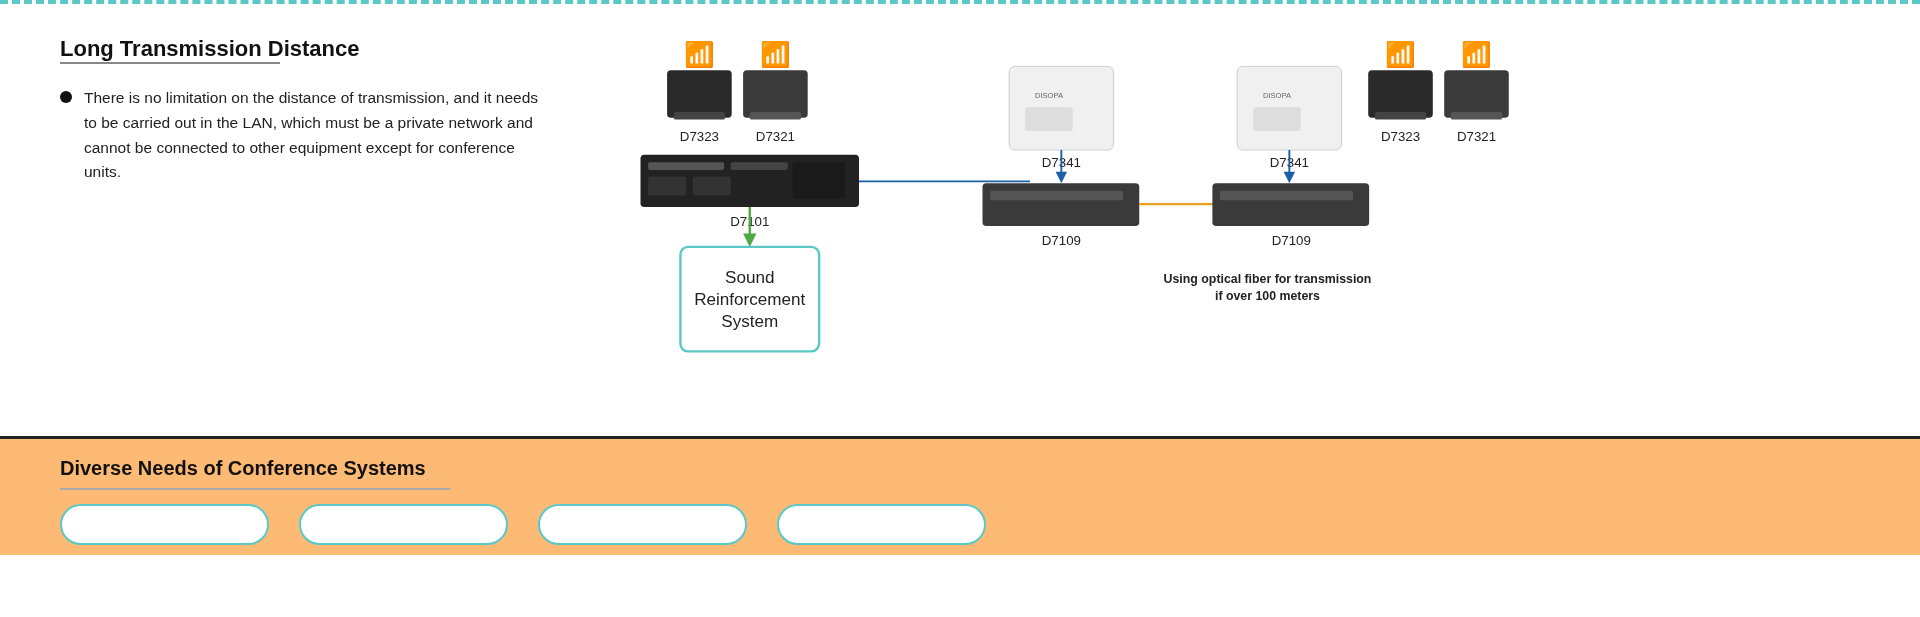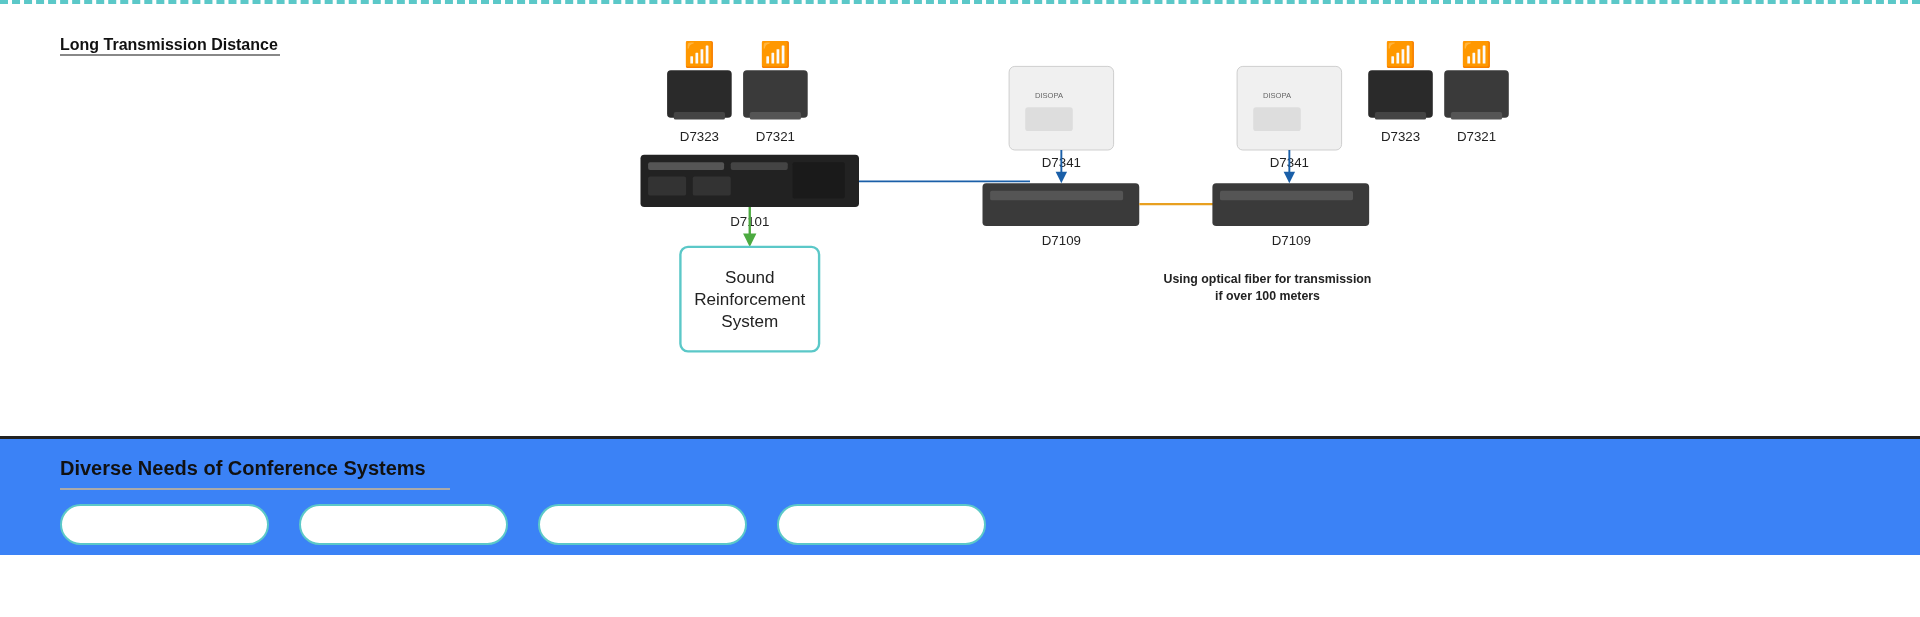--- a/index.html
+++ b/index.html
@@ -26,21 +26,21 @@
       padding: 30px 60px 20px 60px;
     }
 
     .left-text {
       width: 520px;
       flex-shrink: 0;
       padding-right: 40px;
     }
 
     .section-title {
-      font-size: 16px;
+      font-size: 22px;
       font-weight: bold;
       color: #111;
     }
 
     .title-underline {
       width: 220px;
       height: 2px;
       background: #888;
       margin-bottom: 22px;
     }
@@ -76,21 +76,21 @@
     }
 
     
     .diagram-svg {
       width: 100%;
       height: 100%;
     }
 
     
     .bottom-section {
-      background: #3b82f6;
+      background: #fdba74;
       border-top: 3px solid #222;
       padding: 18px 60px 10px 60px;
     }
 
     .bottom-title {
       font-size: 20px;
       font-weight: bold;
       color: #111;
       margin-bottom: 8px;
     }
@@ -122,20 +122,24 @@
 <body>
 
 <div class="top-dashed-border"></div>
 
 <div class="main-section">
 
   <div class="left-text">
     <div class="section-title">Long Transmission Distance</div>
     <div class="title-underline"></div>
     <ul class="bullet-list">
+      <li>
+        <span class="bullet-dot"></span>
+        <span>There is no limitation on the distance of transmission, and it needs to be carried out in the LAN, which must be a private network and cannot be connected to other equipment except for conference units.</span>
+      </li>
     </ul>
   </div>
 
   <div class="diagram-area">
     <svg viewBox="0 0 1260 400" class="diagram-svg">
 
       <text x="82" y="28" text-anchor="middle" font-size="26" fill="#1a5fa8">📶</text>
 
       <text x="162" y="28" text-anchor="middle" font-size="26" fill="#1a5fa8">📶</text>
 

